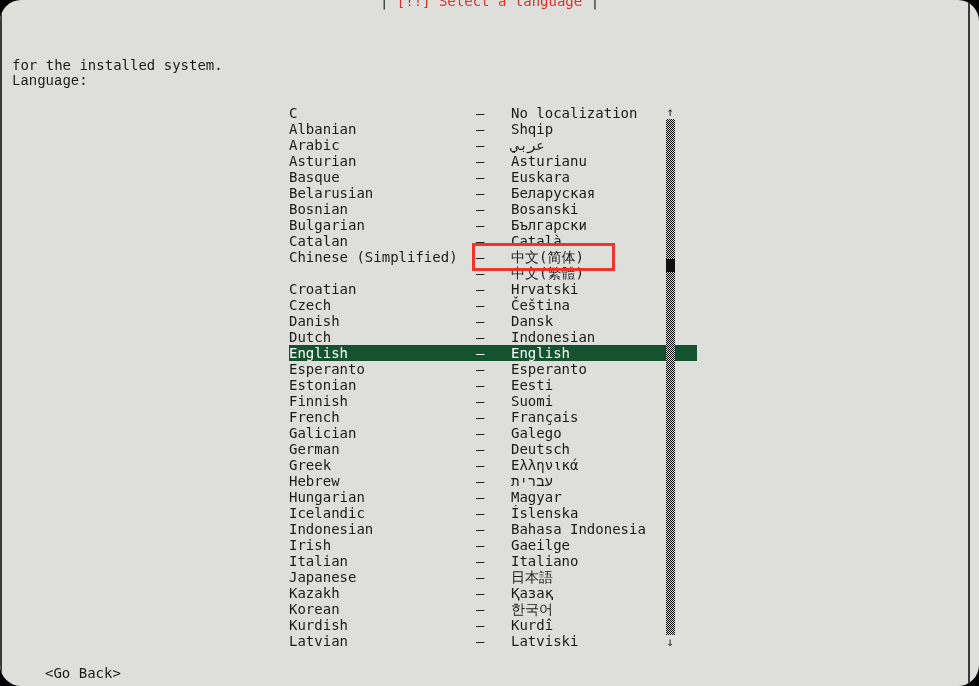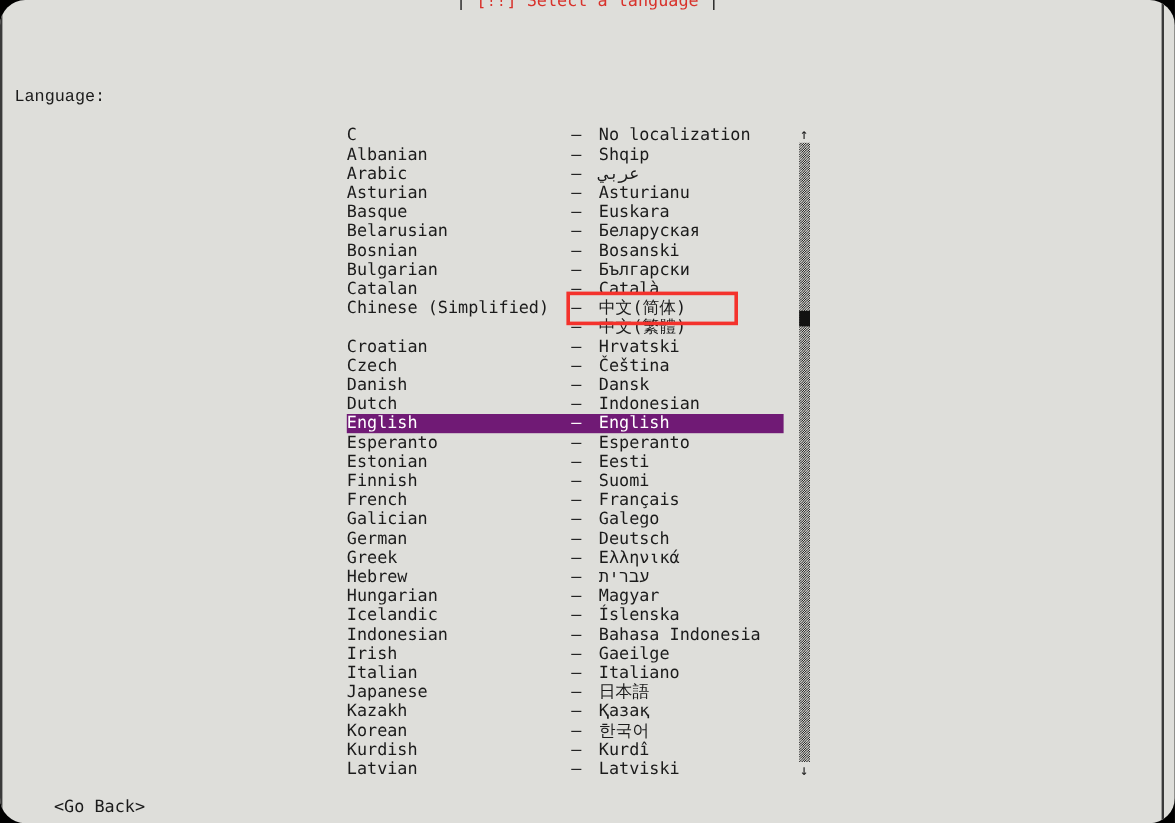--- a/index.html
+++ b/index.html
@@ -90,28 +90,28 @@
     left: 0;
     top: 0;
   }
   .row .dash {
     position: absolute;
     left: 187px;
     top: 0;
   }
   .row .native {
     position: absolute;
-    left: 210px;
+    left: 222px;
     top: 0;
     font-family: "DejaVu Sans Mono", "Liberation Mono", monospace;
   }
   .row.selected {
-    background: #701a75;
+    background: #14532d;
     color: #ffffff;
-    width: 364px;
+    width: 408px;
   }
 
   
   #scrollbar {
     position: absolute;
     left: 663px;
     top: 105px;
     width: 14px;
     height: 544px;
   }
@@ -176,20 +176,21 @@
   <div id="border-left"></div>
   <div id="border-right"></div>
 
   <div id="titlebar">
     <span class="bar">|</span>
     <span class="title">[!!] Select a language</span>
     <span class="bar">|</span>
   </div>
 
   <div id="intro">
+    <span class="line">for the installed system.</span>
   </div>
 
   <div id="language-label">Language:</div>
 
   <div id="list">
       <div class="row">
         <span class="en">C</span>
         <span class="dash">–</span>
         <span class="native">No localization</span>
       </div>

